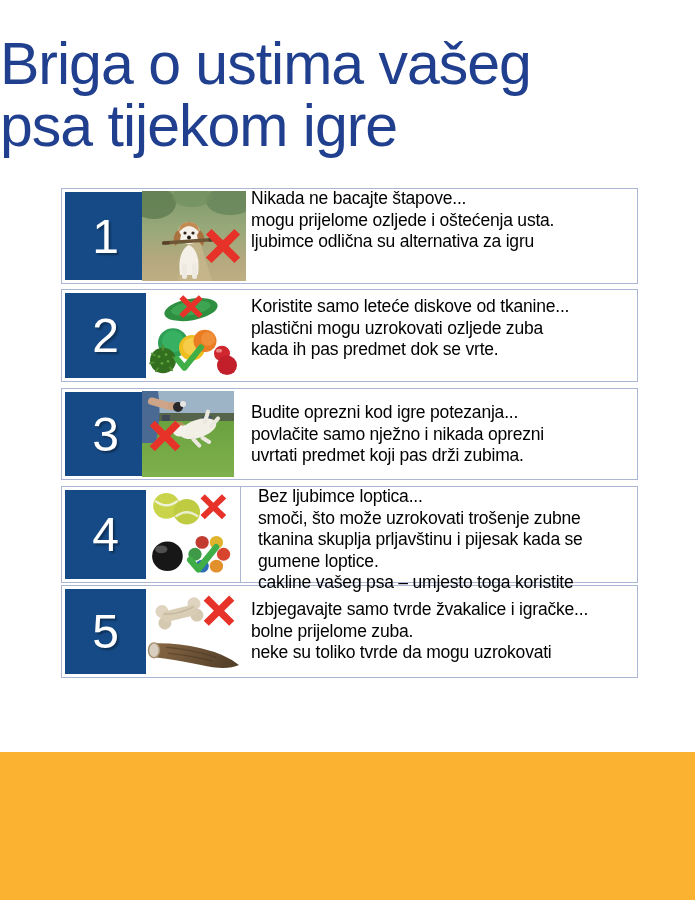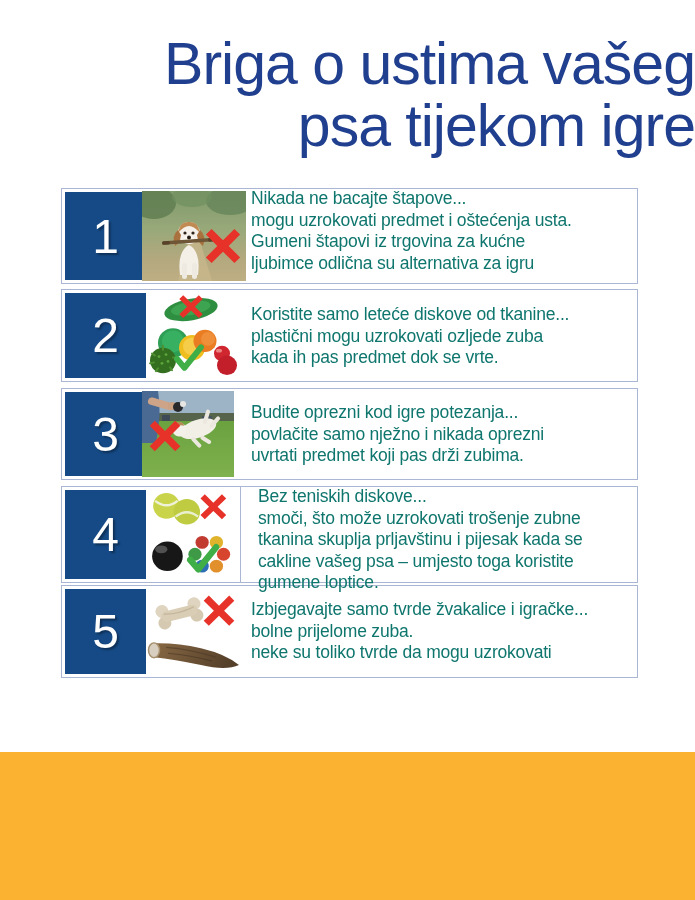--- a/index.html
+++ b/index.html
@@ -1,35 +1,35 @@
 <!DOCTYPE html>
 <html><head>
 <meta charset="utf-8">
 <style>
   html,body{margin:0;padding:0}
   body{width:695px;height:900px;background:#ffffff;font-family:"Liberation Sans",sans-serif;position:relative;overflow:hidden}
-  .title{position:absolute;top:33px;left:0;width:695px;text-align:right;color:#203f8e;font-size:59px;line-height:62px;font-weight:400;letter-spacing:-1px}
+  .title{position:absolute;top:33px;left:0;width:695px;text-align:left;color:#203f8e;font-size:59px;line-height:62px;font-weight:400;letter-spacing:-1px}
   .row{position:absolute;left:61px;width:575px;background:#ffffff;border:1px solid #aab6d3}
   .r1{top:188px;height:94px}
   .r2{top:289px;height:91px}
   .r3{top:388px;height:90px}
   .r4{top:486px;height:95px}
   .r5{top:585px;height:91px}
   .num{position:absolute;left:3px;top:3px;bottom:3px;width:81px;background:#154a86;color:#ffffff;display:flex;align-items:center;justify-content:center;font-size:48px;text-shadow:2px 2px 2px rgba(0,0,0,.35)}
   .pic{position:absolute;top:2px;bottom:2px}
   .pic svg{width:100%;height:100%;display:block}
   .p1{left:80px;width:104px}
   .p2{left:84px;width:100px}
   .p3{left:80px;width:92px}
   .p4{left:84px;width:100px}
   .p5{left:84px;width:100px}
-  .txt{position:absolute;left:189px;right:-4px;color:#0f766e;font-size:17.5px;line-height:21.5px;letter-spacing:-0.2px;z-index:2}
+  .txt{position:absolute;left:189px;right:-4px;color:#000000;font-size:17.5px;line-height:21.5px;letter-spacing:-0.2px;z-index:2}
   .txt div{white-space:nowrap}
   .r1 .txt{top:-1px}
-  .r2 .txt{top:14px}
+  .r2 .txt{top:6px}
   .r3 .txt{top:13px}
   .r4 .txt{top:-1px;left:196px}
   .r5 .txt{top:13px}
   .divider{position:absolute;left:178px;top:0;bottom:0;width:1px;background:#aab6d3}
   .footer{position:absolute;left:0;top:752px;width:695px;height:148px;background:#fbb231}
 </style>
 </head>
 <body>
 
 <svg width="0" height="0" style="position:absolute" aria-hidden="true">
@@ -81,22 +81,21 @@
           <rect x="20" y="48.5" width="54" height="3.6" rx="1.8" fill="#6e5637"></rect>
           <rect x="20" y="48.5" width="8" height="3.6" rx="1.8" fill="#57432a"></rect>
           <rect x="66" y="48.5" width="8" height="3.6" rx="1.8" fill="#57432a"></rect>
         </g>
       </g>
       <use href="#cross" x="62" y="36" width="38" height="38"></use>
     </svg>
   </div>
   <div class="txt">
     <div>Nikada ne bacajte štapove...</div>
-    <div>mogu uzrokovati predmet i oštećenja usta.</div>
-    <div>Gumeni štapovi iz trgovina za kućne</div>
+    <div>mogu prijelome ozljede i oštećenja usta.</div>
     <div>ljubimce odlična su alternativa za igru</div>
   </div>
 </div>
 
 <div class="row r2">
   <div class="num">2</div>
   <div class="pic p2">
     <svg viewBox="0 0 100 89" preserveAspectRatio="none">
       <g transform="rotate(-10 45 18)">
         <ellipse cx="45" cy="18" rx="27" ry="11" fill="#2f8f41"></ellipse>
@@ -200,25 +199,25 @@
         <circle cx="48" cy="66" r="6.5" fill="#3f9a47"></circle>
         <circle cx="55" cy="54" r="6.5" fill="#c23b30"></circle>
         <circle cx="69" cy="54" r="6.5" fill="#e0b32c"></circle>
         <circle cx="62" cy="66" r="6" fill="#ffffff"></circle>
       </g>
       <use href="#check" x="40" y="54" width="32" height="32"></use>
     </svg>
   </div>
   <div class="divider"></div>
   <div class="txt">
-    <div>Bez teniskih diskove...</div>
+    <div>Bez ljubimce loptica...</div>
     <div>smoči, što može uzrokovati trošenje zubne</div>
     <div>tkanina skuplja prljavštinu i pijesak kada se</div>
+    <div>gumene loptice.</div>
     <div>cakline vašeg psa – umjesto toga koristite</div>
-    <div>gumene loptice.</div>
   </div>
 </div>
 
 <div class="row r5">
   <div class="num">5</div>
   <div class="pic p5">
     <svg viewBox="0 0 100 88" preserveAspectRatio="none">
       <defs>
         <linearGradient id="g5" x1="0" y1="0" x2="1" y2="0.2">
           <stop offset="0" stop-color="#8a6a45"></stop>

